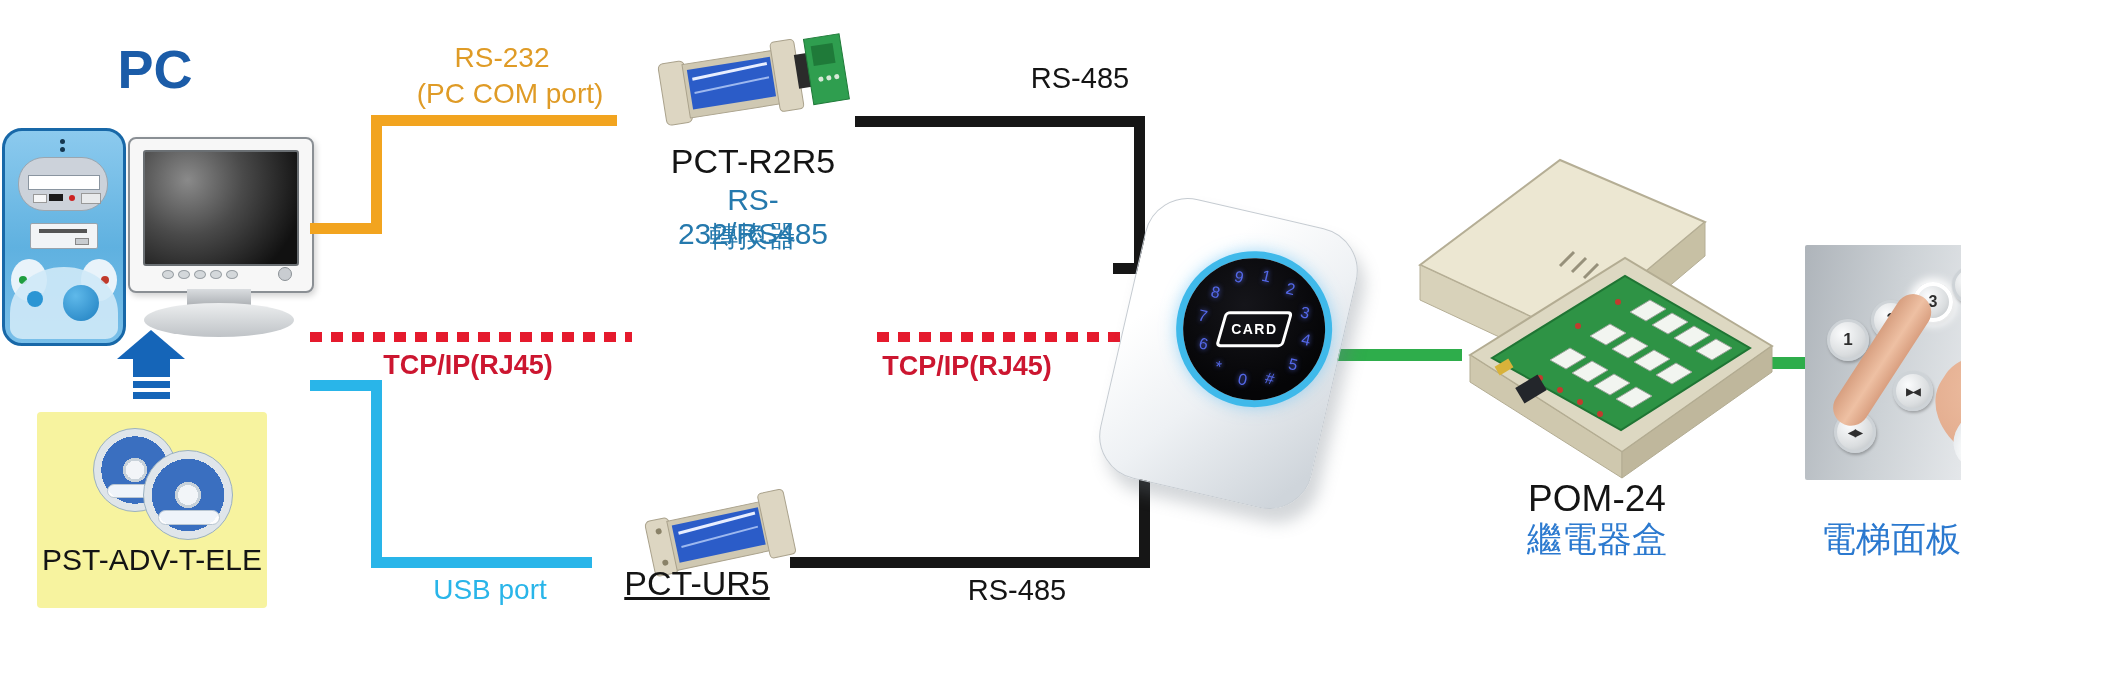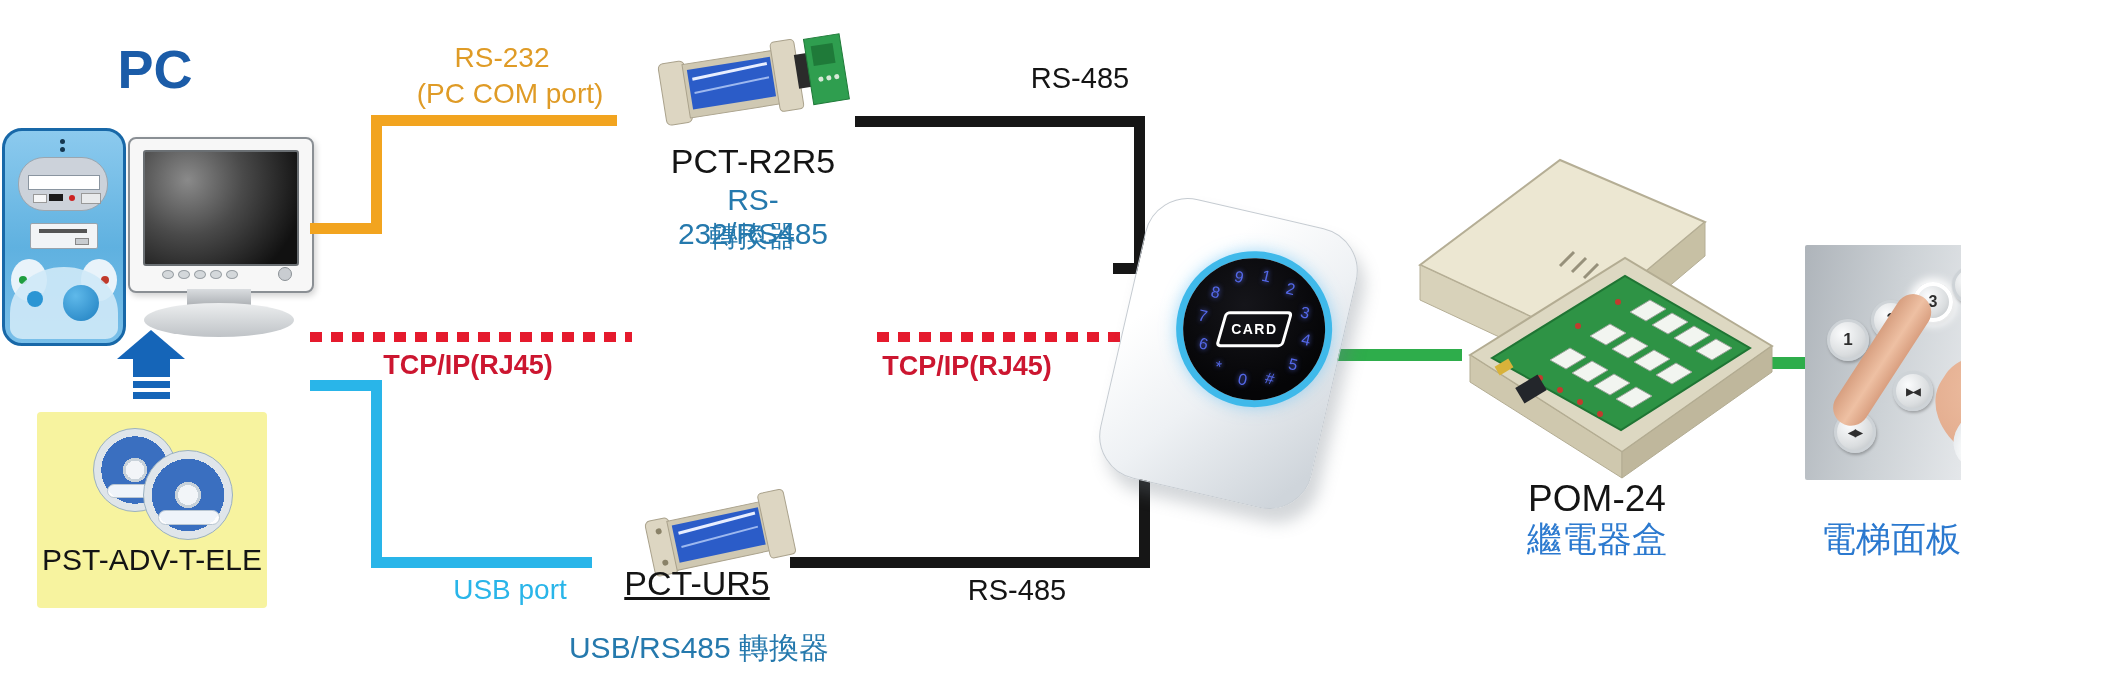--- a/index.html
+++ b/index.html
@@ -199,36 +199,35 @@
   <div class="abs ctr black-lbl" style="left:1010px;top:62px;width:140px;">RS-485</div>
 
   <div class="line reddots" style="left:310px;top:332px;width:322px;height:10px;"></div>
   <div class="line reddots" style="left:877px;top:332px;width:272px;height:10px;"></div>
   <div class="abs ctr red-lbl" style="left:368px;top:350px;width:200px;">TCP/IP(RJ45)</div>
   <div class="abs ctr red-lbl" style="left:867px;top:351px;width:200px;">TCP/IP(RJ45)</div>
 
   <div class="line cyanline" style="left:310px;top:380px;width:72px;height:11px;"></div>
   <div class="line cyanline" style="left:371px;top:380px;width:11px;height:188px;"></div>
   <div class="line cyanline" style="left:371px;top:557px;width:221px;height:11px;"></div>
-  <div class="abs ctr cyan-lbl" style="left:440px;top:574px;width:140px;">USB port</div>
+  <div class="abs ctr cyan-lbl" style="left:420px;top:574px;width:140px;">USB port</div>
 
   <svg class="svgbox" style="left:636px;top:474px;" width="175" height="115" viewBox="0 0 175 115">
     <g transform="rotate(-12 87 57)">
       <rect x="12" y="32" width="24" height="56" rx="5" fill="#ddd6c2" stroke="#aaa28c"></rect>
       <rect x="34" y="36" width="96" height="50" fill="#cfc8b2" stroke="#aaa28c"></rect>
       <rect x="38" y="41" width="88" height="38" fill="#2b5cc8"></rect>
       <line x1="43" y1="50" x2="122" y2="46" stroke="#e8eeff" stroke-width="3"></line>
       <line x1="43" y1="64" x2="122" y2="60" stroke="#9db8ef" stroke-width="2"></line>
       <rect x="128" y="28" width="26" height="66" rx="4" fill="#ddd6c2" stroke="#aaa28c"></rect>
       <circle cx="24" cy="44" r="3" fill="#8a8268"></circle>
         <circle cx="24" cy="76" r="3" fill="#8a8268"></circle>
     </g>
   </svg>
   <div class="abs ctr dev-name" style="left:597px;top:564px;width:200px;text-decoration:underline;">PCT-UR5</div>
-  <div class="abs ctr dev-sub" style="left:549px;top:628px;width:300px;">USB/RS485 轉換器</div>
 
   <div class="line blackline" style="left:790px;top:557px;width:360px;height:11px;"></div>
   <div class="line blackline" style="left:1139px;top:402px;width:11px;height:166px;"></div>
   <div class="line blackline" style="left:1150px;top:402px;width:24px;height:11px;"></div>
   <div class="abs ctr black-lbl" style="left:947px;top:574px;width:140px;">RS-485</div>
 
   <div class="line greenline" style="left:1322px;top:349px;width:140px;height:12px;"></div>
   <div class="line greenline" style="left:1718px;top:357px;width:94px;height:12px;"></div>
 
   <div class="abs reader-body">

